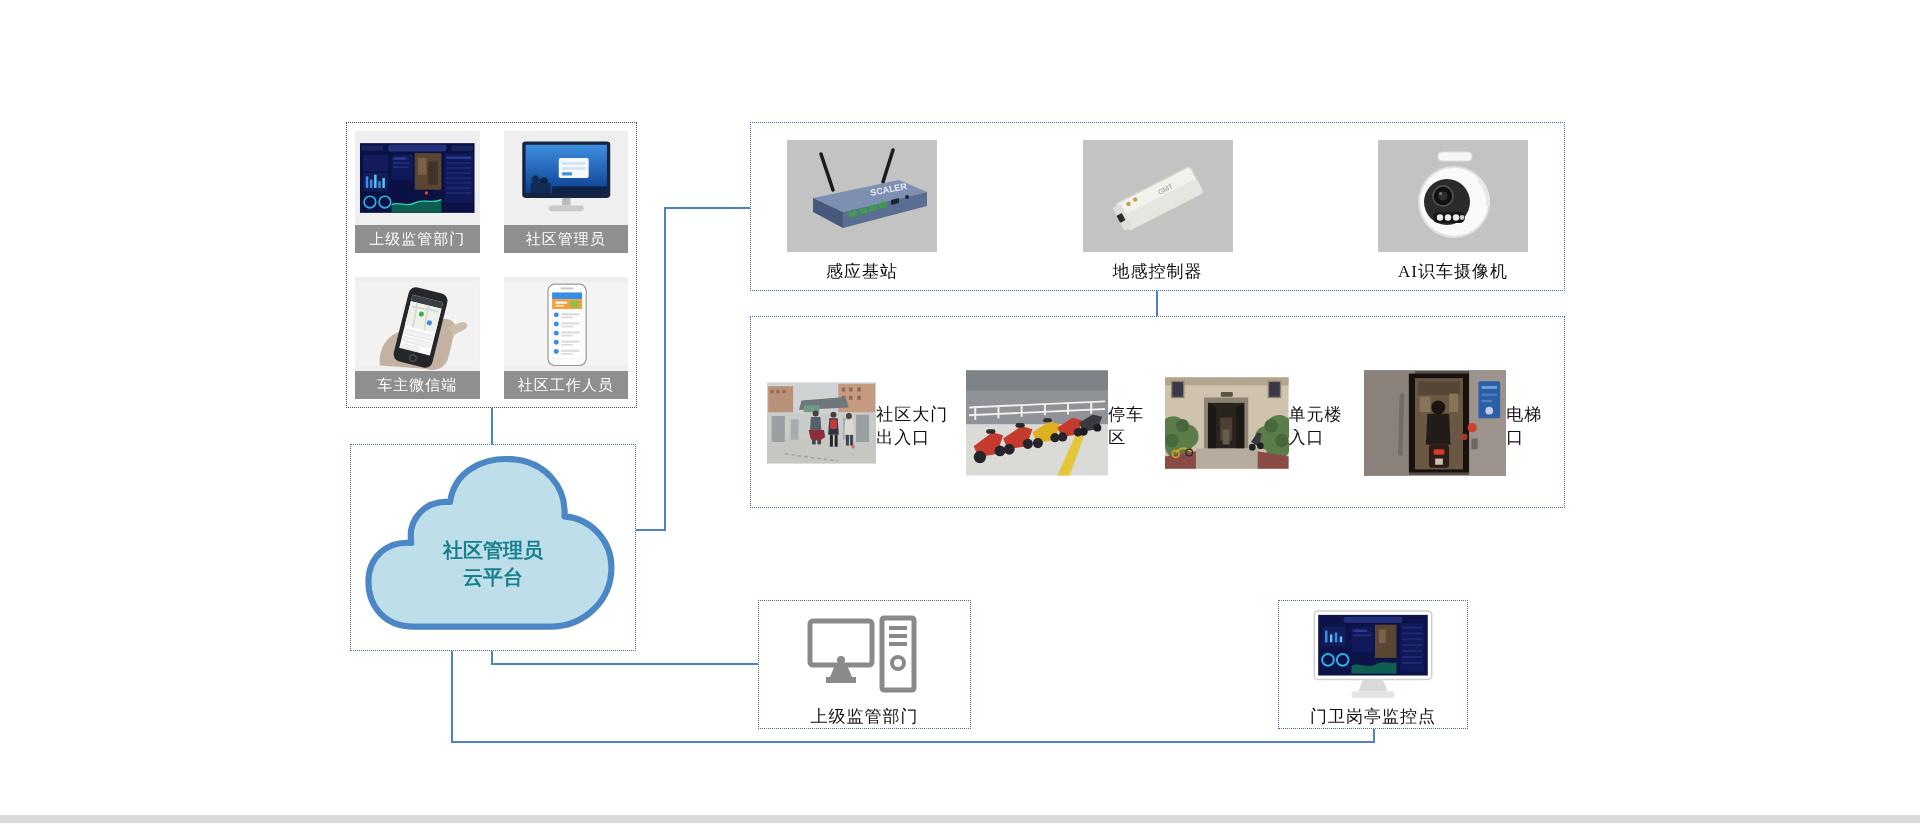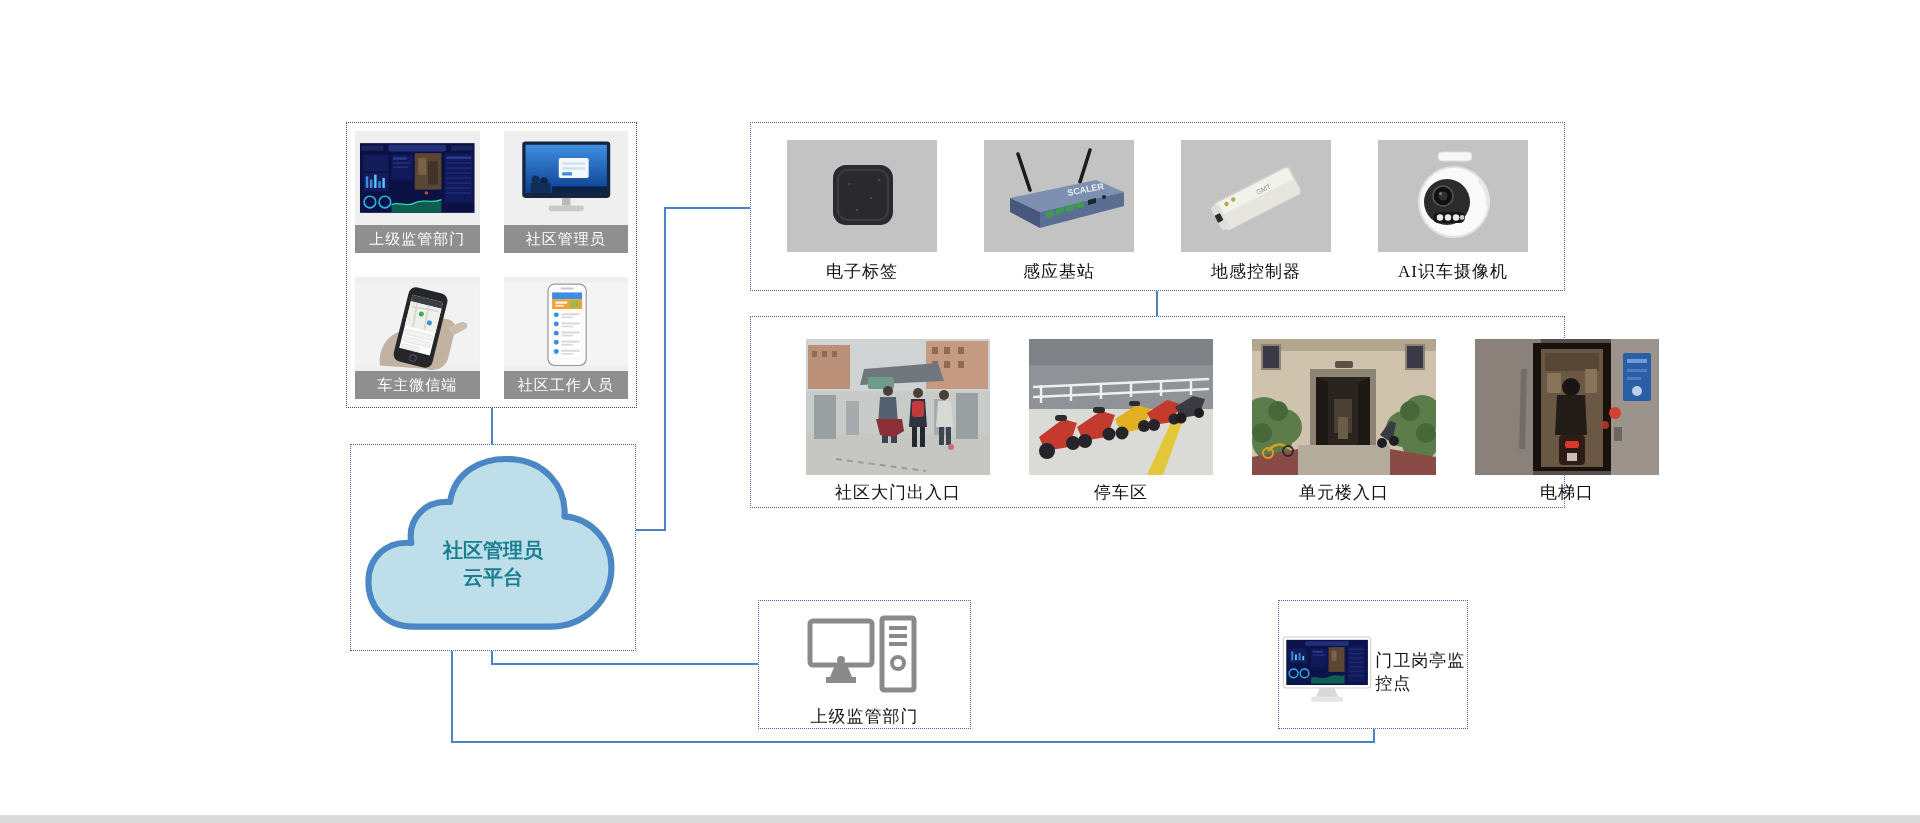--- a/index.html
+++ b/index.html
@@ -31,29 +31,29 @@
   .devices{left:750px;top:122px;width:815px;height:169px;display:flex;
            justify-content:space-between;padding:17px 36px 0 36px;}
   .dtile{width:150px;display:flex;flex-direction:column;align-items:center;}
   .dimg{width:150px;height:112px;background:#c3c3c3;display:flex;align-items:center;justify-content:center;overflow:hidden;}
   .dimg svg{width:100%;height:100%;}
   .dlabel{margin-top:8px;font-family:"Liberation Serif",serif;font-size:17px;color:#101010;letter-spacing:1px;}
 
   
   .locations{left:750px;top:316px;width:815px;height:192px;display:flex;
              justify-content:space-between;padding:22px 16px 0 16px;}
-  .ltile{width:184px;display:flex;flex-direction:column;align-items:center;margin-left:39px;}
+  .ltile{width:184px;display:flex;flex-direction:row;align-items:center;}
   .limg{width:184px;height:136px;overflow:hidden;}
   .limg svg{width:100%;height:100%;display:block;}
   .llabel{margin-top:6px;font-family:"Liberation Serif",serif;font-size:17px;color:#101010;letter-spacing:1px;}
 
   
   .datacenter{left:758px;top:600px;width:213px;height:129px;display:flex;flex-direction:column;
               align-items:center;justify-content:flex-start;padding-top:14px;}
-  .guard{left:1278px;top:600px;width:190px;height:129px;display:flex;
+  .guard{left:1278px;top:600px;width:190px;height:129px;display:flex;flex-direction:column;
          align-items:center;justify-content:flex-start;padding-top:8px;}
   .node-label{font-family:"Liberation Serif",serif;font-size:17px;color:#101010;letter-spacing:1px;margin-top:6px;}
 
   
   .line{position:absolute;background:#4d82c5;}
 
   .bottom-strip{position:absolute;left:0;top:815px;width:1920px;height:8px;background:#dadada;}
 </style>
 </head>
 <body>
@@ -205,34 +205,20 @@
       </svg>
       <div class="cloud-text">
         <div>社区管理员</div>
         <div>云平台</div>
       </div>
     </div>
   </div>
 
   <div class="panel dotted-blue devices">
 
-    <div class="dtile">
-      <div class="dimg">
-        <svg viewBox="0 0 150 112">
-          <rect x="0" y="0" width="150" height="112" fill="#c3c3c3"></rect>
-          <rect x="46" y="25" width="60" height="60" rx="13" fill="#2a2a2e"></rect>
-          <rect x="51" y="30" width="50" height="50" rx="10" fill="none" stroke="#3b3b41" stroke-width="2"></rect>
-          <circle cx="62" cy="44" r="1.2" fill="#4a4a52"></circle>
-            <circle cx="84" cy="58" r="1.2" fill="#4a4a52"></circle>
-          <circle cx="70" cy="70" r="1.2" fill="#4a4a52"></circle>
-            <circle cx="92" cy="40" r="1.2" fill="#4a4a52"></circle>
-        </svg>
-      </div>
-      <div class="dlabel">电子标签</div>
-    </div>
 
     <div class="dtile">
       <div class="dimg">
         <svg viewBox="0 0 150 112">
           <rect x="0" y="0" width="150" height="112" fill="#c3c3c3"></rect>
           <line x1="46" y1="50" x2="34" y2="14" stroke="#1c1c1c" stroke-width="3.5" stroke-linecap="round"></line>
           <line x1="96" y1="42" x2="106" y2="10" stroke="#1c1c1c" stroke-width="3.5" stroke-linecap="round"></line>
           <polygon points="26,58 112,40 140,52 56,72" fill="#7d90b2"></polygon>
           <polygon points="56,72 140,52 140,66 56,88" fill="#5a6d92"></polygon>
           <polygon points="26,58 56,72 56,88 26,72" fill="#46587c"></polygon>

